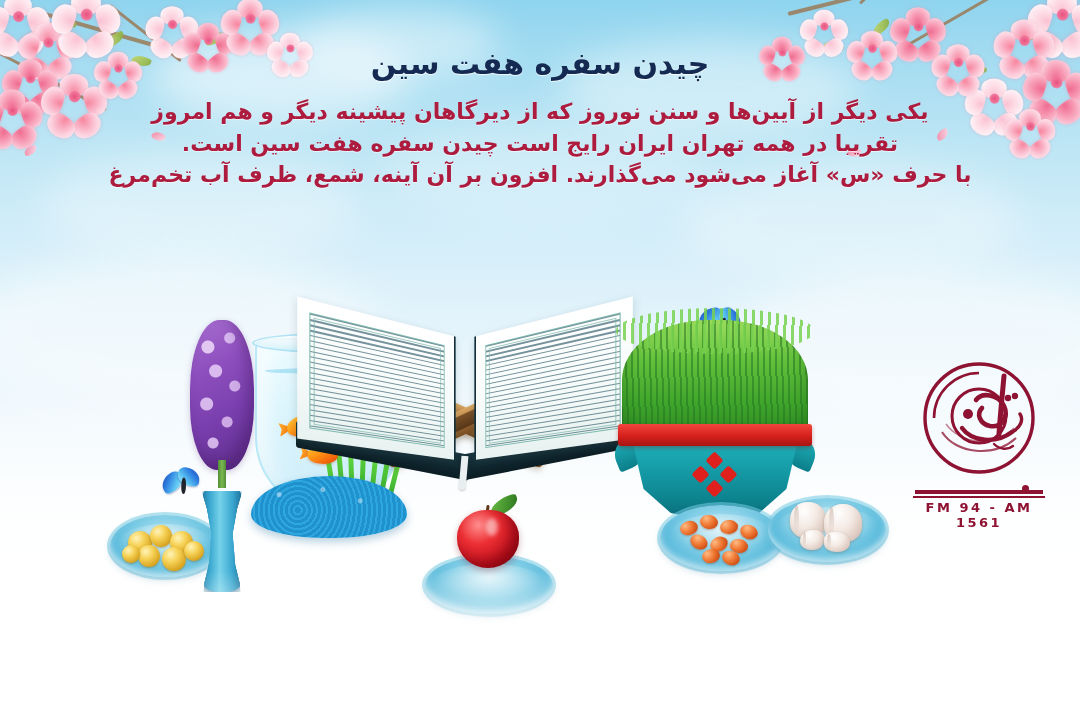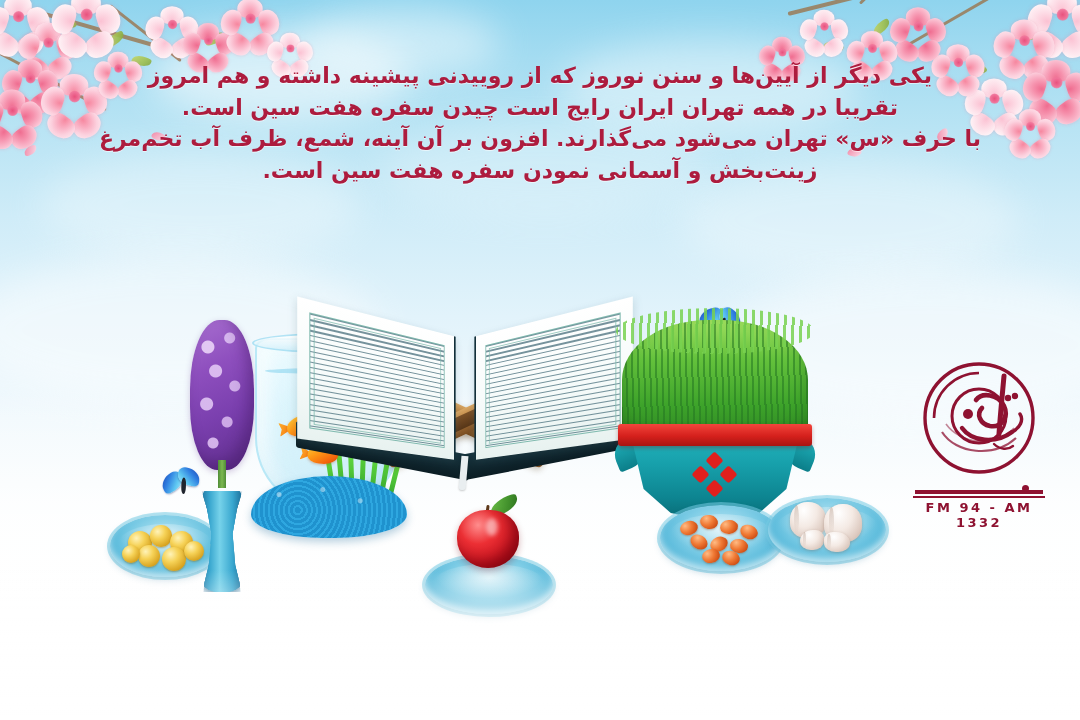--- a/index.html
+++ b/index.html
@@ -570,25 +570,25 @@
         <span class="petal"></span>
         <span class="petal"></span>
         <span class="core"></span>
       </div>
 
     <div class="falling-petal" style="left:196px; top:130px; transform:rotate(-30deg);"></div>
     <div class="falling-petal" style="left:108px; top:148px; transform:rotate(20deg);"></div>
   </div>
 
   <div id="text-block">
+    <div id="title">چیدن سفره هفت سین</div>
     <div id="body-text">
-      <span class="ln">یکی دیگر از آیین‌ها و سنن نوروز که از روییدنی پیشینه داشته و هم امروز</span>
+      <span class="ln">یکی دیگر از آیین‌ها و سنن نوروز که از دیرگاهان پیشینه دیگر و هم امروز</span>
       <span class="ln">تقریبا در همه تهران ایران رایج است چیدن سفره هفت سین است.</span>
-      <span class="ln">با حرف «س» تهران می‌شود می‌گذارند. افزون بر آن آینه، شمع، ظرف آب تخم‌مرغ</span>
-      <span class="ln">زینت‌بخش و آسمانی نمودن سفره هفت سین است.</span>
+      <span class="ln">با حرف «س» آغاز می‌شود می‌گذارند. افزون بر آن آینه، شمع، ظرف آب تخم‌مرغ</span>
     </div>
   </div>
 
   <div id="scene">
 
     <div class="obj" id="coins-plate">
       <div class="dish scallop"></div>
       <div class="coin" style="left:18px; top:16px; width:24px; height:24px;"></div>
       <div class="coin" style="left:40px; top:10px; width:22px; height:22px;"></div>
       <div class="coin" style="left:60px; top:16px; width:23px; height:23px;"></div>
@@ -715,16 +715,16 @@
         <path d="M60 42 C66 34, 82 36, 88 48 C93 58, 86 70, 74 68 C64 66, 60 56, 66 50" fill="none" stroke="#8e1231" stroke-width="4.6" stroke-linecap="round"></path>
         <path d="M46 70 C56 84, 80 86, 96 74" fill="none" stroke="#8e1231" stroke-width="4.4" stroke-linecap="round"></path>
         <path d="M96 74 C104 70, 108 62, 104 56" fill="none" stroke="#8e1231" stroke-width="3.4" stroke-linecap="round"></path>
         <circle cx="52" cy="56" r="5" fill="#8e1231"></circle>
         <circle cx="92" cy="40" r="3.2" fill="#8e1231"></circle>
         <circle cx="99" cy="38" r="3.2" fill="#8e1231"></circle>
         <path d="M78 86 C84 92, 92 92, 97 88" fill="none" stroke="#8e1231" stroke-width="2.4" stroke-linecap="round"></path>
       </svg>
     </div>
     <div class="logo-rule"></div>
-    <div class="logo-freq">FM 94 - AM 1332</div>
+    <div class="logo-freq">FM 94 - AM 1561</div>
   </div>
 
 </div>
 
 </body></html>

